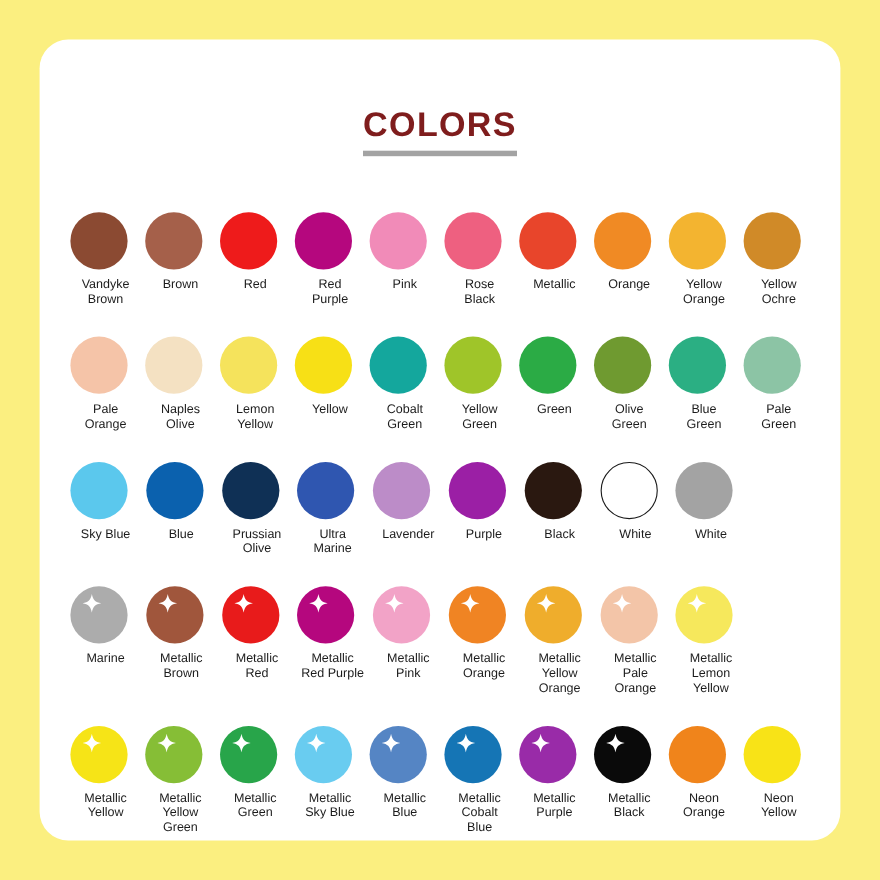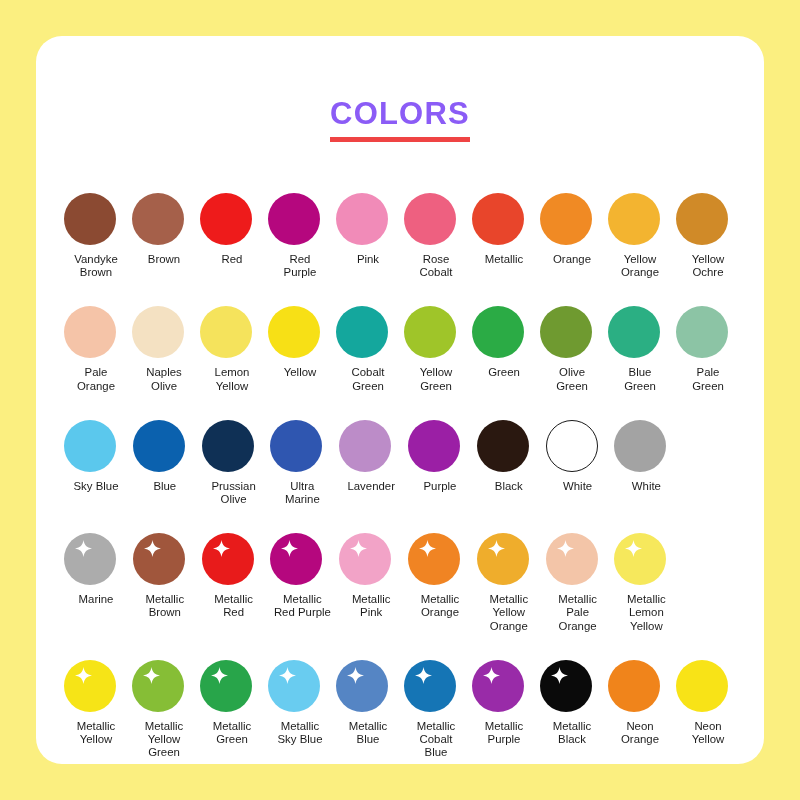--- a/index.html
+++ b/index.html
@@ -32,24 +32,24 @@
   }
   .title-wrap {
     text-align: center;
     margin-top: 62px;
   }
   .title {
     display: inline-block;
     font-size: 31px;
     font-weight: bold;
     letter-spacing: 1.2px;
-    color: #8b5cf6;
+    color: #7f1d1d;
     line-height: 1;
     padding-bottom: 8px;
-    border-bottom: 5px solid #ef4444;
+    border-bottom: 5px solid #a3a3a3;
     font-family: "Liberation Sans", sans-serif;
   }
   .grid {
     margin-top: 46px;
     padding: 0 22px 0 26px;
     box-sizing: border-box;
   }
   .row {
     display: flex;
     justify-content: flex-start;
@@ -145,21 +145,21 @@
             <div class="dot-box">
               <div class="dot" style="background: rgb(241, 139, 184);"></div>
             </div>
             <div class="label">Pink</div>
           </div>
           <div class="swatch-cell">
             <div class="dot-box">
               <div class="dot" style="background: rgb(238, 96, 128);"></div>
             </div>
             <div class="label">Rose
-Cobalt</div>
+Black</div>
           </div>
           <div class="swatch-cell">
             <div class="dot-box">
               <div class="dot" style="background: rgb(232, 69, 43);"></div>
             </div>
             <div class="label">Metallic</div>
           </div>
           <div class="swatch-cell">
             <div class="dot-box">
               <div class="dot" style="background: rgb(240, 138, 36);"></div>

